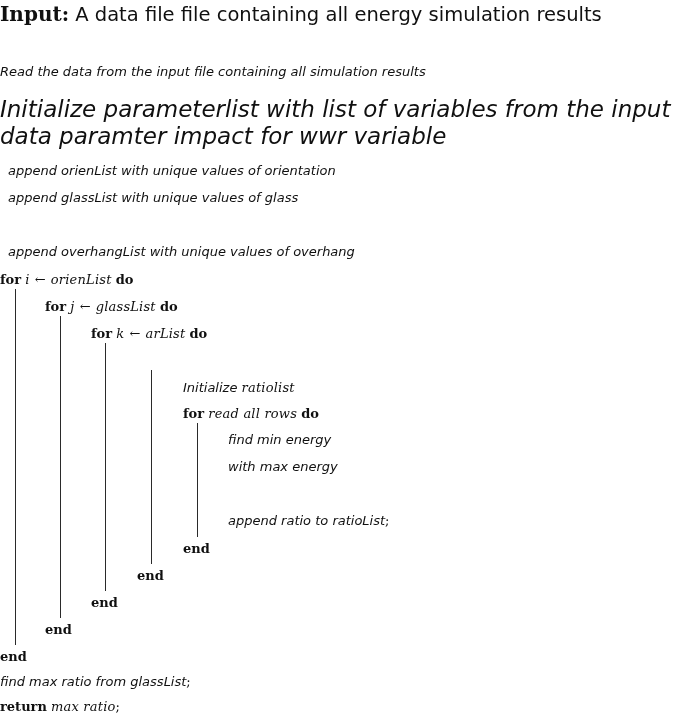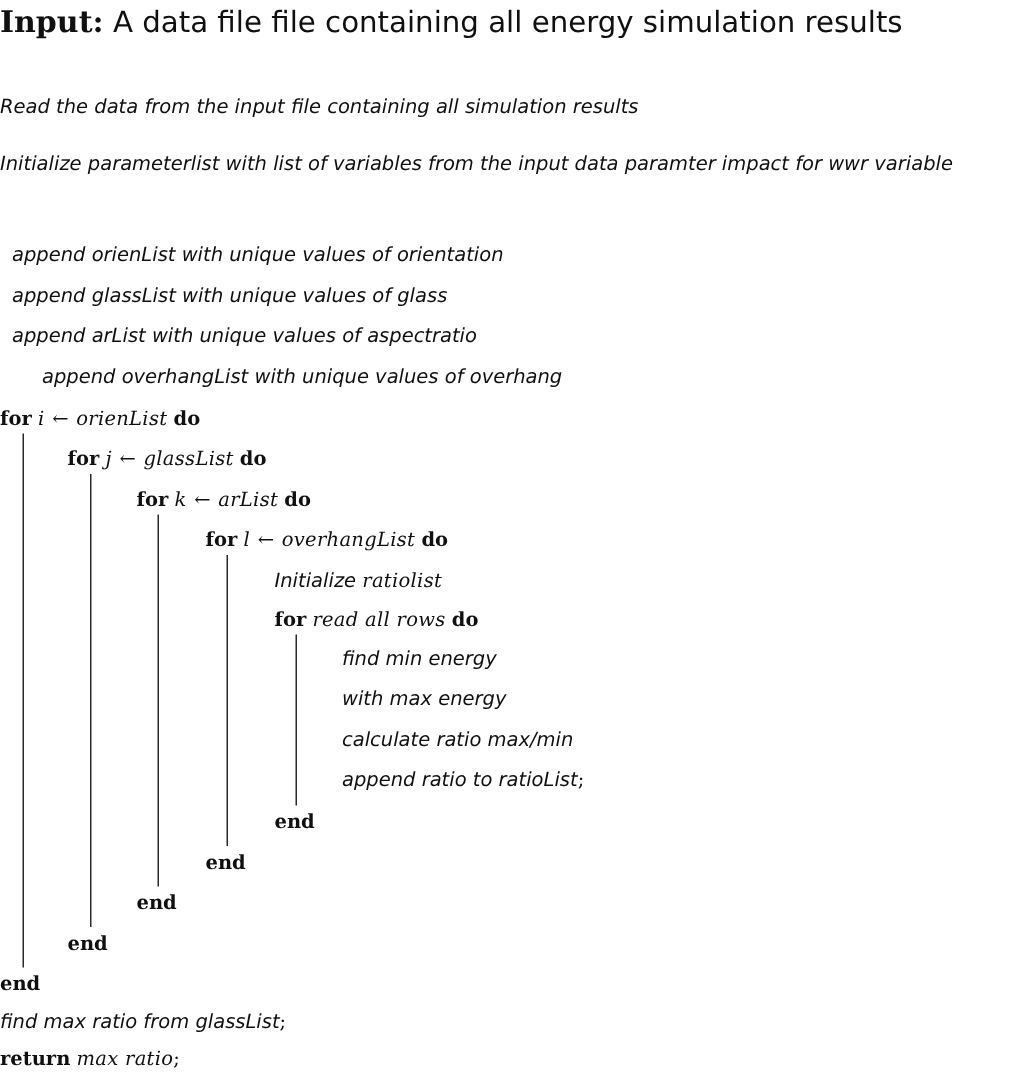--- a/index.html
+++ b/index.html
@@ -76,21 +76,21 @@
     position: absolute;
     white-space: nowrap;
     font-size: 13px;
     line-height: 23px;
   }
 
   
   .para {
     position: absolute;
     white-space: normal;
-    font-size: 13px;
+    font-size: 23px;
     line-height: 27px;
   }
 
   
   .rule {
     position: absolute;
     width: 1.4px;
     background: #2a2a2a;
   }
 </style>
@@ -110,59 +110,50 @@
   <div class="para" style="left:0px; top:96px; width:682px;">
     <span class="sans-i">Initialize parameterlist with list of variables from the input data paramter impact for wwr variable</span>
   </div>
 
   <div class="line" style="left:8px; top:159px;">
     <span class="sans-i">append orienList with unique values of orientation</span>
   </div>
   <div class="line" style="left:8px; top:186px;">
     <span class="sans-i">append glassList with unique values of glass</span>
   </div>
-  <div class="line" style="left:8px; top:213px;">
-    <span class="sans-i">append arList with unique values of aspectratio</span>
-  </div>
-  <div class="line" style="left:8px; top:240px;margin-left:20px;">
+  <div class="line" style="left:8px; top:240px;">
     <span class="sans-i">append overhangList with unique values of overhang</span>
   </div>
 
   <div class="line" style="left:0px; top:268px;">
     <span class="ser-b">for</span><span class="ser-n">&nbsp;</span><span class="ser-i">i</span><span class="ser-n">&nbsp;</span><span class="arrow">←</span><span class="ser-n">&nbsp;</span><span class="ser-i">orienList</span><span class="ser-n">&nbsp;</span><span class="ser-b">do</span>
   </div>
 
   <div class="line" style="left:45px; top:295px;">
     <span class="ser-b">for</span><span class="ser-n">&nbsp;</span><span class="ser-i">j</span><span class="ser-n">&nbsp;</span><span class="arrow">←</span><span class="ser-n">&nbsp;</span><span class="ser-i">glassList</span><span class="ser-n">&nbsp;</span><span class="ser-b">do</span>
   </div>
 
   <div class="line" style="left:91px; top:322px;">
     <span class="ser-b">for</span><span class="ser-n">&nbsp;</span><span class="ser-i">k</span><span class="ser-n">&nbsp;</span><span class="arrow">←</span><span class="ser-n">&nbsp;</span><span class="ser-i">arList</span><span class="ser-n">&nbsp;</span><span class="ser-b">do</span>
   </div>
 
-  <div class="line" style="left:137px; top:349px;">
-    <span class="ser-b">for</span><span class="ser-n">&nbsp;</span><span class="ser-i">l</span><span class="ser-n">&nbsp;</span><span class="arrow">←</span><span class="ser-n">&nbsp;</span><span class="ser-i">overhangList</span><span class="ser-n">&nbsp;</span><span class="ser-b">do</span>
-  </div>
 
   <div class="line" style="left:183px; top:376px;">
     <span class="sans-i">Initialize</span><span class="ser-n">&nbsp;</span><span class="ser-i">ratiolist</span>
   </div>
 
   <div class="line" style="left:228px; top:428px;">
     <span class="sans-i">find min energy</span>
   </div>
 
   <div class="line" style="left:183px; top:402px;">
     <span class="ser-b">for</span><span class="ser-n">&nbsp;</span><span class="ser-i">read all rows</span><span class="ser-n">&nbsp;</span><span class="ser-b">do</span>
   </div>
   <div class="line" style="left:228px; top:455px;">
     <span class="sans-i">with max energy</span>
-  </div>
-  <div class="line" style="left:228px; top:482px;">
-    <span class="sans-i">calculate ratio max/min</span>
   </div>
   <div class="line" style="left:228px; top:509px;text-align:right;">
     <span class="sans-i">append ratio to ratioList</span><span class="ser-n">;</span>
   </div>
 
   <div class="line" style="left:183px; top:537px;">
     <span class="ser-b">end</span>
   </div>
   <div class="line" style="left:137px; top:564px;">
     <span class="ser-b">end</span>

